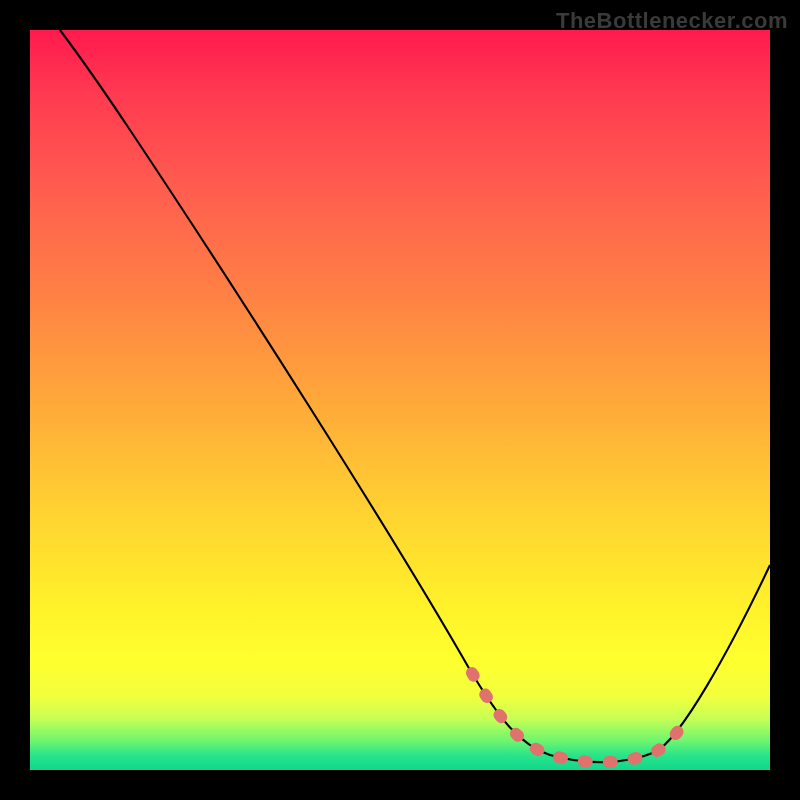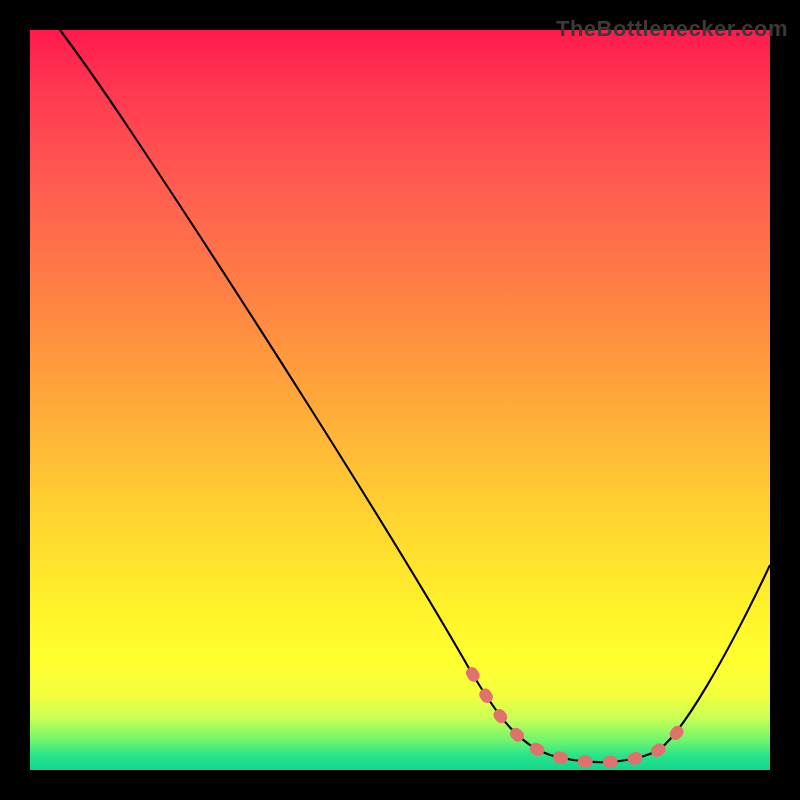--- a/index.html
+++ b/index.html
@@ -12,21 +12,21 @@
     font-family: Arial, Helvetica, sans-serif;
   }
   .stage {
     position: relative;
     width: 800px;
     height: 800px;
     background: #000;
   }
   .watermark {
     position: absolute;
-    top: 16px;
+    top: 8px;
     right: 12px;
     color: #3a3a3a;
     font-size: 22px;
     font-weight: bold;
     letter-spacing: 0.5px;
     z-index: 10;
     user-select: none;
   }
   .plot-area {
     position: absolute;

